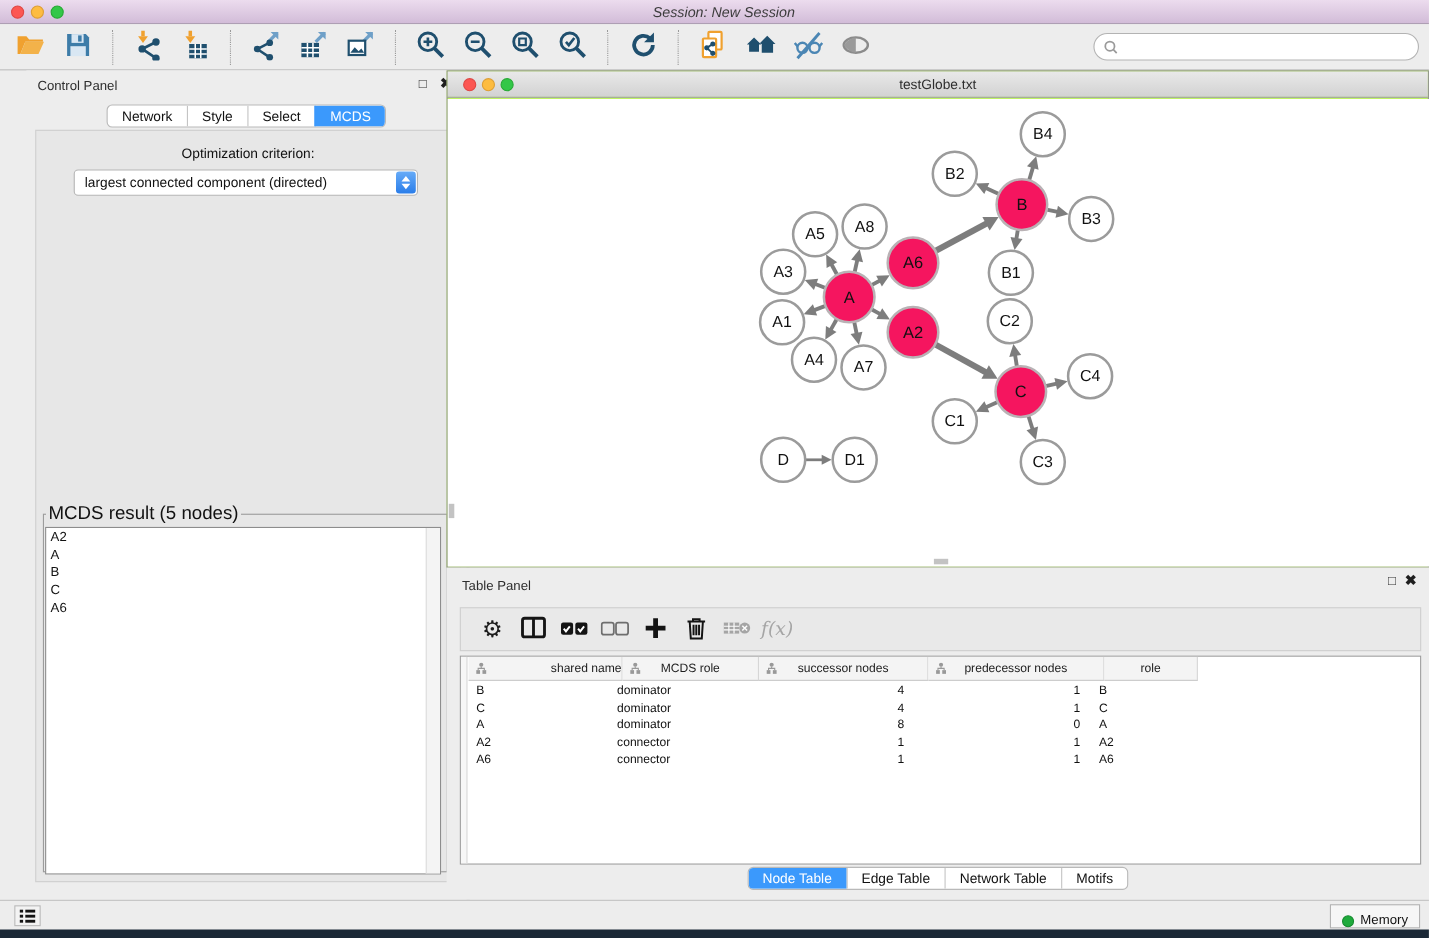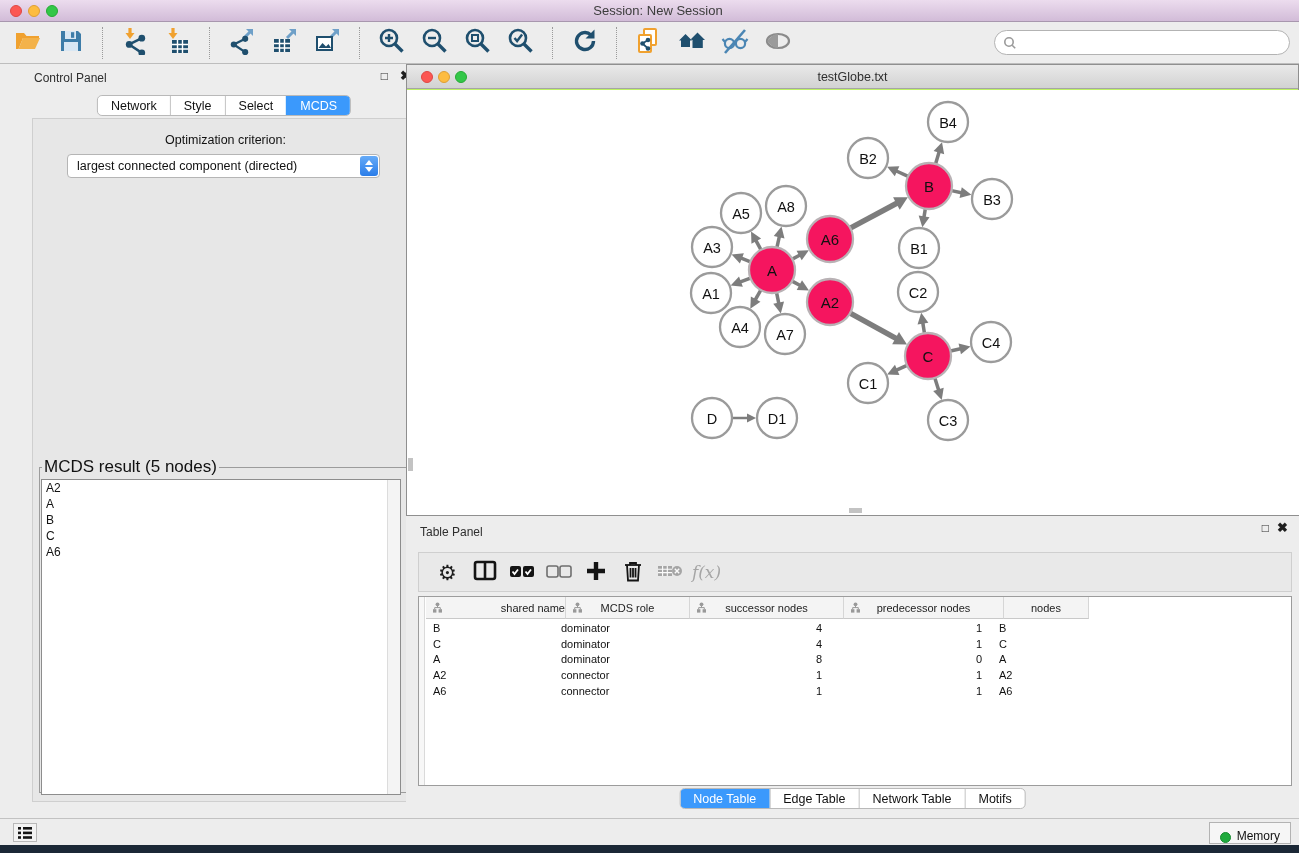--- a/index.html
+++ b/index.html
@@ -3,21 +3,21 @@
 <meta charset="utf-8">
 <style>
   * { margin:0; padding:0; box-sizing:border-box; }
   html,body { width:1299px; height:853px; overflow:hidden;
     font-family:"Liberation Sans", sans-serif; background:#ededed; }
 
   
   .titlebar { position:absolute; left:0; top:0; width:1299px; height:22px;
     background:linear-gradient(#ecdcee,#d2bcd8); border-bottom:1px solid #a897ae; }
   .titlebar .title { position:absolute; left:17px; right:0; top:3px; text-align:center;
-    font-size:13px; color:#3c3c3c; }
+    font-size:13px; color:#3c3c3c;font-style:italic; }
   .tl { position:absolute; top:5px; width:12px; height:12px; border-radius:50%; }
   .tl.red    { left:10px; background:#fc5753; border:1px solid #df4744; }
   .tl.yellow { left:28px; background:#fdbc40; border:1px solid #de9f34; }
   .tl.green  { left:46px; background:#33c748; border:1px solid #27aa35; }
 
   
   .main-toolbar { position:absolute; left:0; top:22px; width:1299px; height:42px;
     background:#ededed; border-bottom:1px solid #bdbdbd; display:flex; align-items:center; }
   .tb-group { display:flex; align-items:center; padding:0 6px; }
   .tb-sep { width:1px; height:32px; border-left:1px dotted #9a9a9a; margin:0 4px; }
@@ -572,21 +572,21 @@
         <div class="dt-hcell" style="width: 160px;">
           <svg class="tree-ic" width="11" height="11" viewBox="0 0 11 11">
             <circle cx="5.5" cy="2.3" r="1.9" fill="#999"></circle>
             <path d="M5.5 4v1.6M2.7 7.2V5.6h5.6v1.6" stroke="#999" fill="none"></path>
             <rect x="1" y="7.2" width="3.4" height="3.4" fill="#999"></rect>
             <rect x="6.6" y="7.2" width="3.4" height="3.4" fill="#999"></rect>
           </svg>
           <span>predecessor nodes</span>
         </div>
         <div class="dt-hcell" style="width: 85px;">
-          <span>nodes</span>
+          <span>role</span>
         </div>
       </div>
     <div class="dt-rows" id="dt-rows">
         <div class="dt-row">
           <div class="dt-cell" style="width: 128px;">B</div>
           <div class="dt-cell" style="width: 124px;">dominator</div>
           <div class="dt-cell num" style="width: 154px;">4</div>
           <div class="dt-cell num" style="width: 160px;">1</div>
           <div class="dt-cell" style="width: 85px;">B</div>
         </div>

